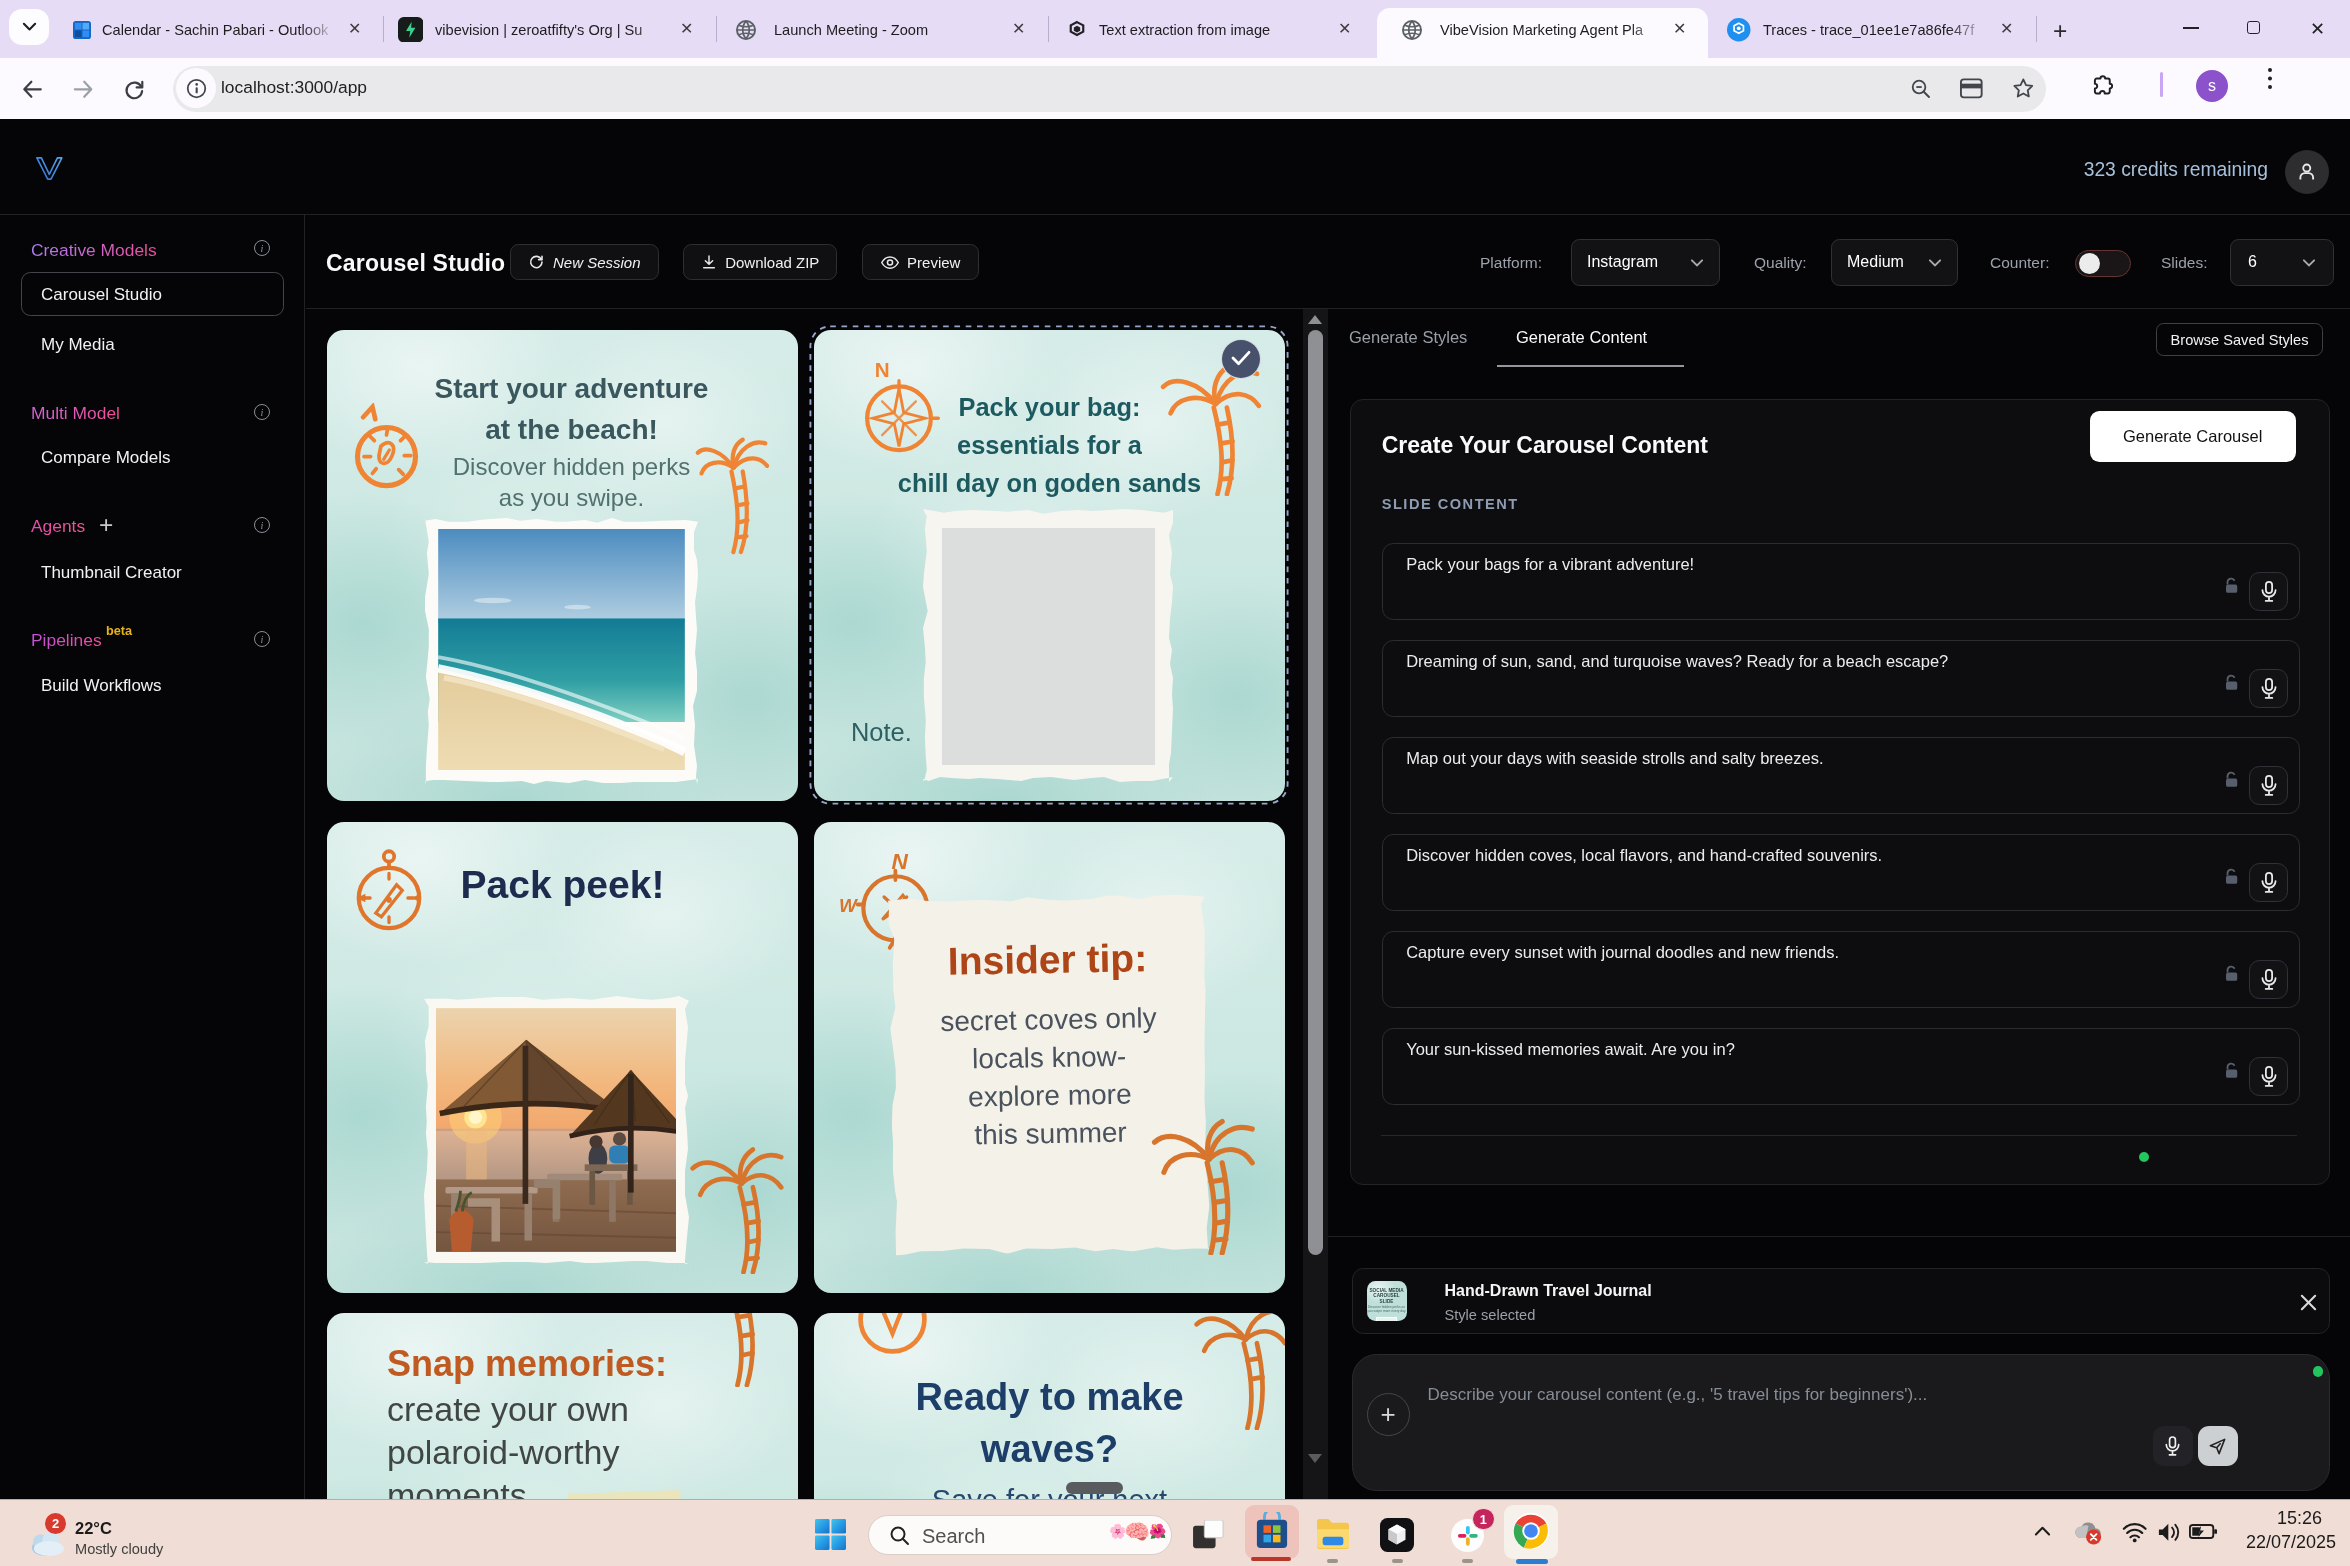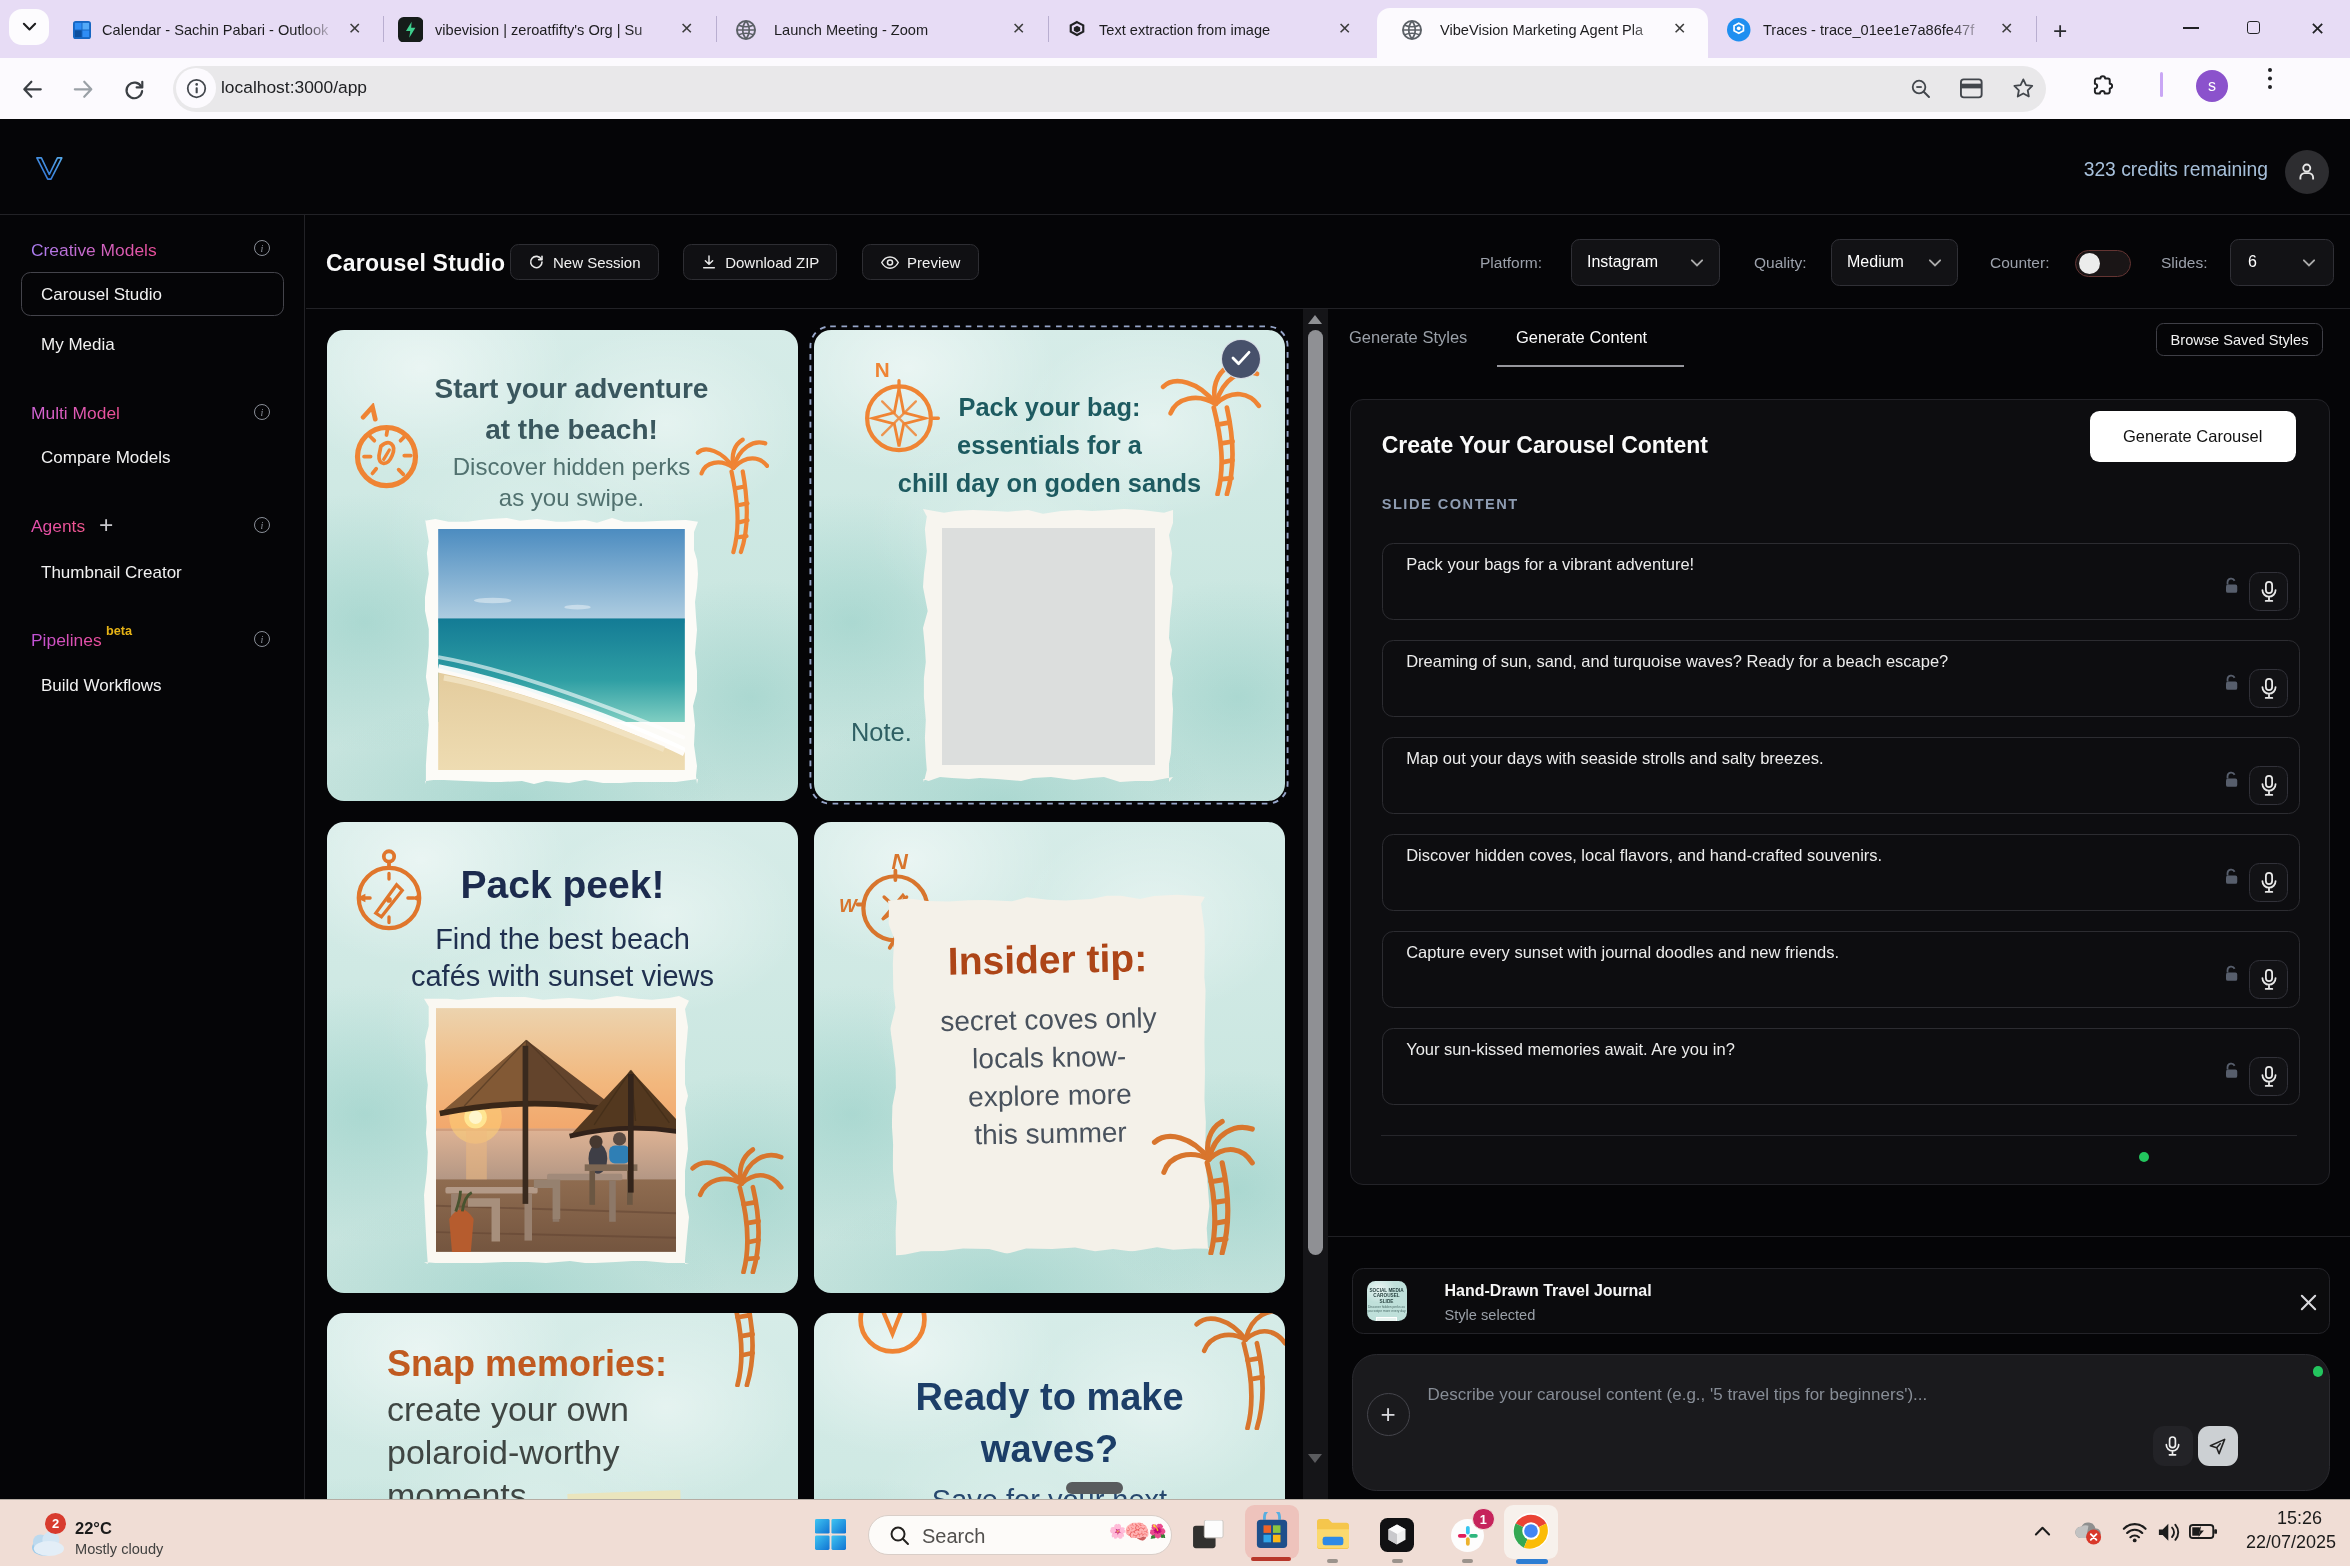--- a/index.html
+++ b/index.html
@@ -198,21 +198,21 @@
       <div class="abs" style="top:296px;left:99px;color:#c8c8cc;font-size:24.5px;font-weight:300;">+</div>
       <div class="infoi" style="top:302px;">i</div>
       <div class="sideitem" style="top:348px;font-weight:500;">Thumbnail Creator</div>
       <div class="sidehead" style="top:415px;background:linear-gradient(90deg,#c153d8,#ee4f9b);-webkit-background-clip:text;background-clip:text;">Pipelines</div>
       <div class="abs" style="top:409px;left:106px;color:#e7b416;font-size:12.7px;font-weight:bold;">beta</div>
       <div class="infoi" style="top:416px;">i</div>
       <div class="sideitem" style="top:461px;font-weight:500;">Build Workflows</div>
     </div>
     <div id="contentheader">
       <div class="abs" style="top:35px;left:20px;font-size:23px;font-weight:bold;color:#fafafa;letter-spacing:0.2px;">Carousel Studio</div>
-      <div class="hbtn" style="left:204px;width:149px;">
+      <div class="hbtn" style="left:204px;width:149px;font-style:italic;">
         <svg width="16" height="16" viewBox="0 0 24 24">
             <path d="M20 8 A8.5 8.5 0 1 0 21 12" fill="none" stroke="#e8e8e8" stroke-width="2.4" stroke-linecap="round"></path>
             <path d="M21 3.5 V8.5 H16" fill="none" stroke="#e8e8e8" stroke-width="2.4" stroke-linecap="round" stroke-linejoin="round"></path>
           </svg>
         New Session</div>
       <div class="hbtn" style="left:377px;width:154px;">
         <svg width="16" height="16" viewBox="0 0 24 24">
             <path d="M12 3 V15 M6.5 10 L12 15.5 L17.5 10" fill="none" stroke="#e8e8e8" stroke-width="2.2" stroke-linecap="round" stroke-linejoin="round"></path>
             <path d="M4 20.5 H20" stroke="#e8e8e8" stroke-width="2.2" stroke-linecap="round"></path>
           </svg>
@@ -327,21 +327,20 @@
         <div class="abs" style="left:37px;top:388px;font-size:25.4px;color:#2e5f63;">Note.</div>
         <div class="abs" style="left:407px;top:8.5px;width:40px;height:40px;border-radius:50%;background:#47516b;border:1.9px solid rgba(240,243,248,0.85);">
           <svg class="abs" style="left:8.5px;top:10.4px;" width="20" height="16" viewBox="0 0 21 17">
               <path d="M2 8.5 L8 14.5 L19 2.5" stroke="#fff" stroke-width="3" fill="none" stroke-linecap="round" stroke-linejoin="round"></path>
             </svg>
         </div>
       </div>
 
       <div class="slide" style="left:327px;top:702px;">
         <div class="s3title">Pack peek!</div>
-        <div class="s3sub">Find the best beach<br>cafés with sunset views</div>
         <svg class="abs" style="left:28px;top:24.5px;" width="68" height="85" viewBox="0 0 72 90">
           <g stroke="#e0762c" fill="none" stroke-linecap="round">
             <circle cx="36" cy="10" r="5.5" stroke-width="4"></circle>
             <path d="M36 16 V22" stroke-width="4"></path>
             <circle cx="36" cy="54" r="32" stroke-width="4.5"></circle>
             <path d="M36 28 v6 M36 74 v6 M10 54 h6 M56 54 h6" stroke-width="3.5"></path>
             <path d="M4 54 l6 -3 v6 Z" fill="#e0762c" stroke-width="2"></path>
             <path d="M62 54 l6 -3 v6 Z" fill="#e0762c" stroke-width="2"></path>
             <path d="M22 70 L44 40 L50 46 L28 74 Z" stroke-width="3.5"></path>
             <circle cx="36" cy="56" r="3" fill="#e0762c" stroke="none"></circle>

